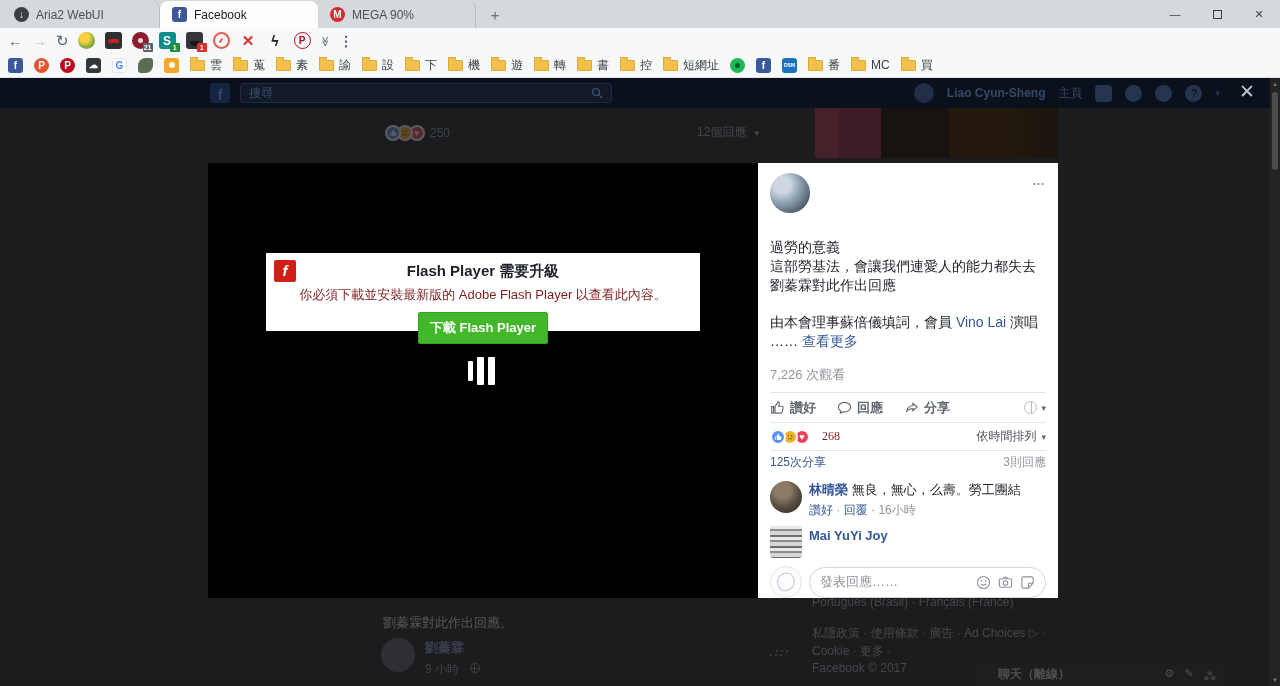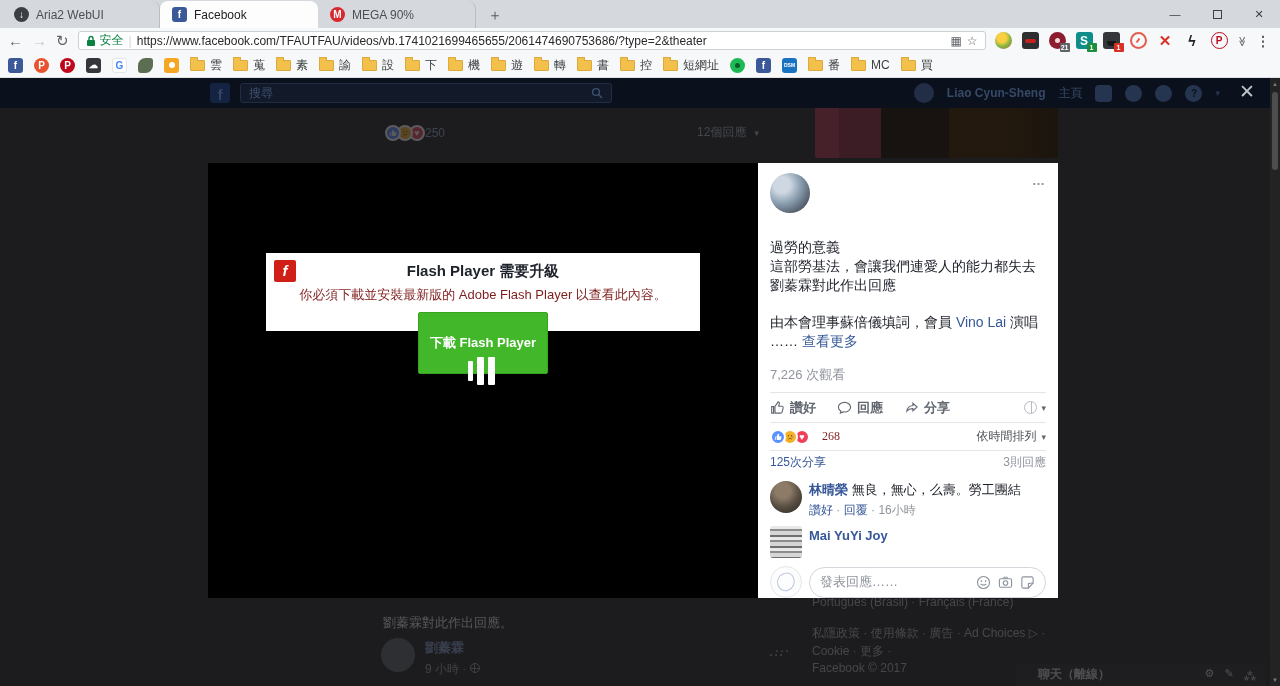--- a/index.html
+++ b/index.html
@@ -76,45 +76,45 @@
   .nico-friends { border-radius:4px; }
   .ncaret { color:#2c3c59; font-size:9px; }
 
   .theater-close { position:absolute; left:1239px; top:4px; z-index:6; color:#bfc2c7; font-size:19px; background:none; border:none; line-height:1; }
 
   
   .dim { opacity:.28; }
   .bg-ad { position:absolute; left:815px; top:14px; width:243px; height:66px; z-index:1;
     background:linear-gradient(90deg, #55222e 0 10%, #471c27 10% 27%, #16100b 27% 55%, #241709 55% 80%, #1b1208); opacity:.75; border-radius:2px; }
   .bg-react { position:absolute; left:385px; top:46px; width:374px; display:flex; align-items:center; font-size:12px; z-index:1; }
-  .bg-react .cnt { color:#8da4cf; }
+  .bg-react .cnt { margin-left:5px; color:#8da4cf; }
   .bg-react .right { margin-left:auto; display:flex; align-items:center; gap:8px; color:#aab3c0; }
   .bg-note { position:absolute; left:383px; top:536px; font-size:13px; color:#e4e6eb; z-index:1; }
   .bg-post { position:absolute; left:381px; top:560px; width:410px; z-index:1; display:flex; gap:10px; }
   .bg-post-avatar { width:34px; height:34px; border-radius:50%; background:#5d6168; flex:0 0 auto; }
   .bg-post-name { font-size:13px; font-weight:bold; color:#7f96c4;text-align:center; }
   .bg-post-meta { font-size:12px; color:#9aa0a6; margin-top:4px; }
   .bg-post-menu { margin-left:auto; color:#9aa0a6; letter-spacing:1px; }
   .bg-footer { position:absolute; left:812px; top:516px; width:250px; font-size:12px; color:#b0b3b8; line-height:1.45; z-index:1; }
   .bg-footer-menu { position:absolute; left:768px; top:564px; color:#b0b3b8; z-index:1; letter-spacing:1px; }
-  .bg-chat { position:absolute; left:1016px; top:585px; width:250px; height:23px; display:flex; align-items:center; background:rgba(255,255,255,.04); padding:0 10px 0 22px; z-index:1; }
+  .bg-chat { position:absolute; left:976px; top:585px; width:250px; height:23px; display:flex; align-items:center; background:rgba(255,255,255,.04); padding:0 10px 0 22px; z-index:1; }
   .bg-chat-label { font-size:12px; font-weight:bold; color:#cfd1d5; }
   .bg-chat-icons { margin-left:auto; display:flex; gap:10px; color:#cfd1d5; font-size:11px; }
 
   .scrollbar { position:absolute; right:0; top:0; width:10px; height:608px; background:#232323; z-index:7; }
   .scroll-arrow { position:absolute; left:0; width:10px; text-align:center; font-size:6px; color:#7a7a7a; }
   .scroll-thumb { position:absolute; left:2px; top:14px; width:6px; height:78px; background:#4d4d4d; border-radius:3px; }
 
   
   .video { position:absolute; left:208px; top:85px; width:550px; height:435px; background:#000; z-index:3; }
   .flashbox { position:absolute; left:58px; top:90px; width:434px; height:78px; background:#fff; text-align:center; padding-top:9px; }
   .flash-ico { position:absolute; left:8px; top:7px; width:22px; height:22px; background:#cf1f16; border-radius:2px; color:#fff; font-style:italic; font-weight:bold; font-size:15px; line-height:22px; }
   .flash-title { font-size:15px; font-weight:bold; color:#1d2129; }
   .flash-sub { font-size:13px; color:#7f1d1d; margin-top:5px; }
-  .flash-btn { display:inline-block; margin-top:8px; background:#42b72a; border:1px solid #36a420; color:#fff; font-size:13px; font-weight:bold; padding:21px 11px; border-radius:2px; }
+  .flash-btn { display:inline-block; margin-top:8px; background:#42b72a; border:1px solid #36a420; color:#fff; font-size:13px; font-weight:bold; padding:6px 11px; border-radius:2px; }
   .loader { position:absolute; left:260px; top:192px; height:32px; display:flex; align-items:center; gap:4px; }
   .lb1 { width:5px; height:20px; background:#fff; border-radius:1px; }
   .lb2 { width:7px; height:28px; background:#fff; border-radius:1px; }
 
   
   .panel { position:absolute; left:758px; top:85px; width:300px; height:435px; background:#fff; z-index:4; padding:10px 12px 0; overflow:hidden; font-size:13px; color:#1d2129; }
   .p-head { display:flex; gap:8px; }
   .p-avatar { width:40px; height:40px; border-radius:50%; flex:0 0 auto;
     background:radial-gradient(circle at 30% 30%, #cfd8e2 0 20%, #8fa3b5 45%, #55616f 75%, #39424d); }
   .p-name { font-size:14px; font-weight:bold; color:#365899; margin-top:1px; }
@@ -188,33 +188,20 @@
           <span class="maxbox"></span>
         </div>
       <div class="winbtn">✕</div>
     </div>
   </div>
 
   <div class="toolbar">
     <span class="navbtn">←</span>
     <span class="navbtn disabled">→</span>
     <span class="navbtn">↻</span>
-    <div class="omnibox">
-      <span class="secure">
-        <svg width="10" height="12" viewBox="0 0 10 12">
-            <rect x="1" y="5" width="8" height="6" rx="1" fill="#0b8043"></rect>
-            <path d="M3 5V3.5a2 2 0 0 1 4 0V5" fill="none" stroke="#0b8043" stroke-width="1.4"></path>
-          </svg>
-        <span>安全</span>
-      </span>
-      <span class="obox-sep">|</span>
-      <span class="url">https://www.facebook.com/TFAUTFAU/videos/vb.1741021699465655/2061474690753686/?type=2&amp;theater</span>
-      <span class="obox-ico">▦</span>
-      <span class="obox-ico">☆</span>
-    </div>
     <div class="extrow">
       <span class="ext ext1"></span>
       <span class="ext ext2"></span>
       <span class="ext ext3">
           <span class="badge">21</span>
         </span>
       <span class="ext ext4">S<span class="badge green">1</span></span>
       <span class="ext ext5">
           <span class="badge red">1</span>
         </span>

